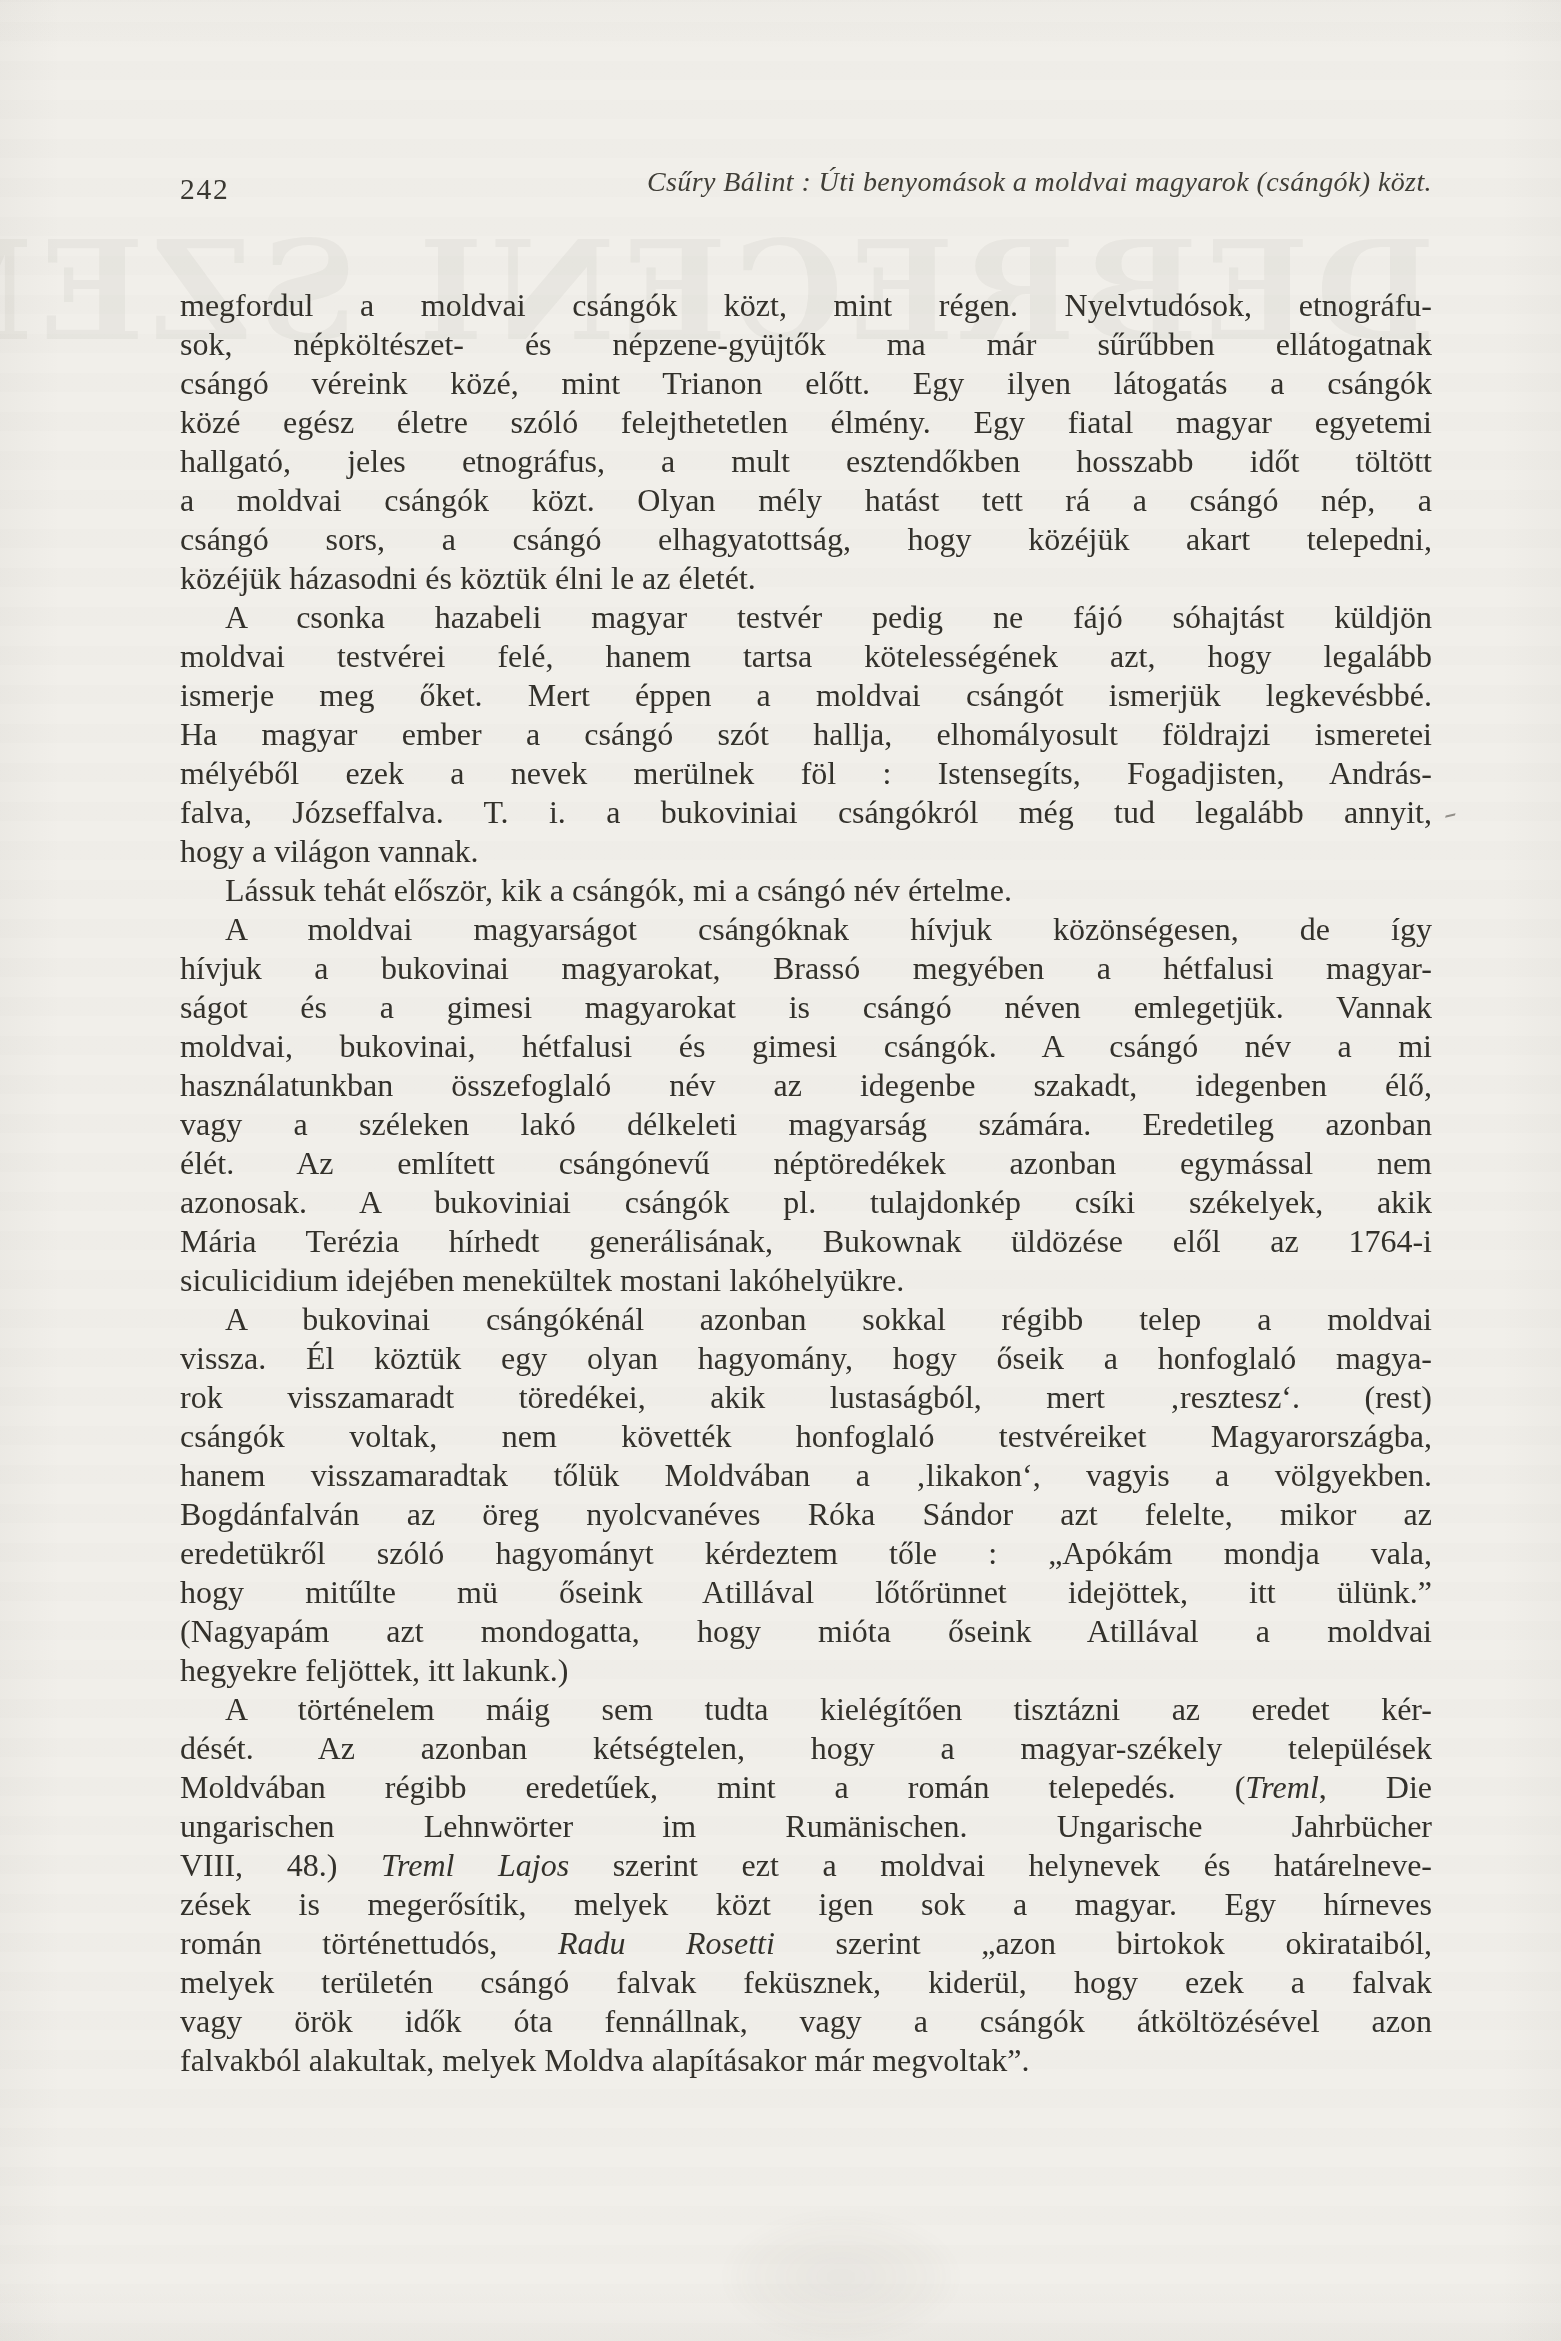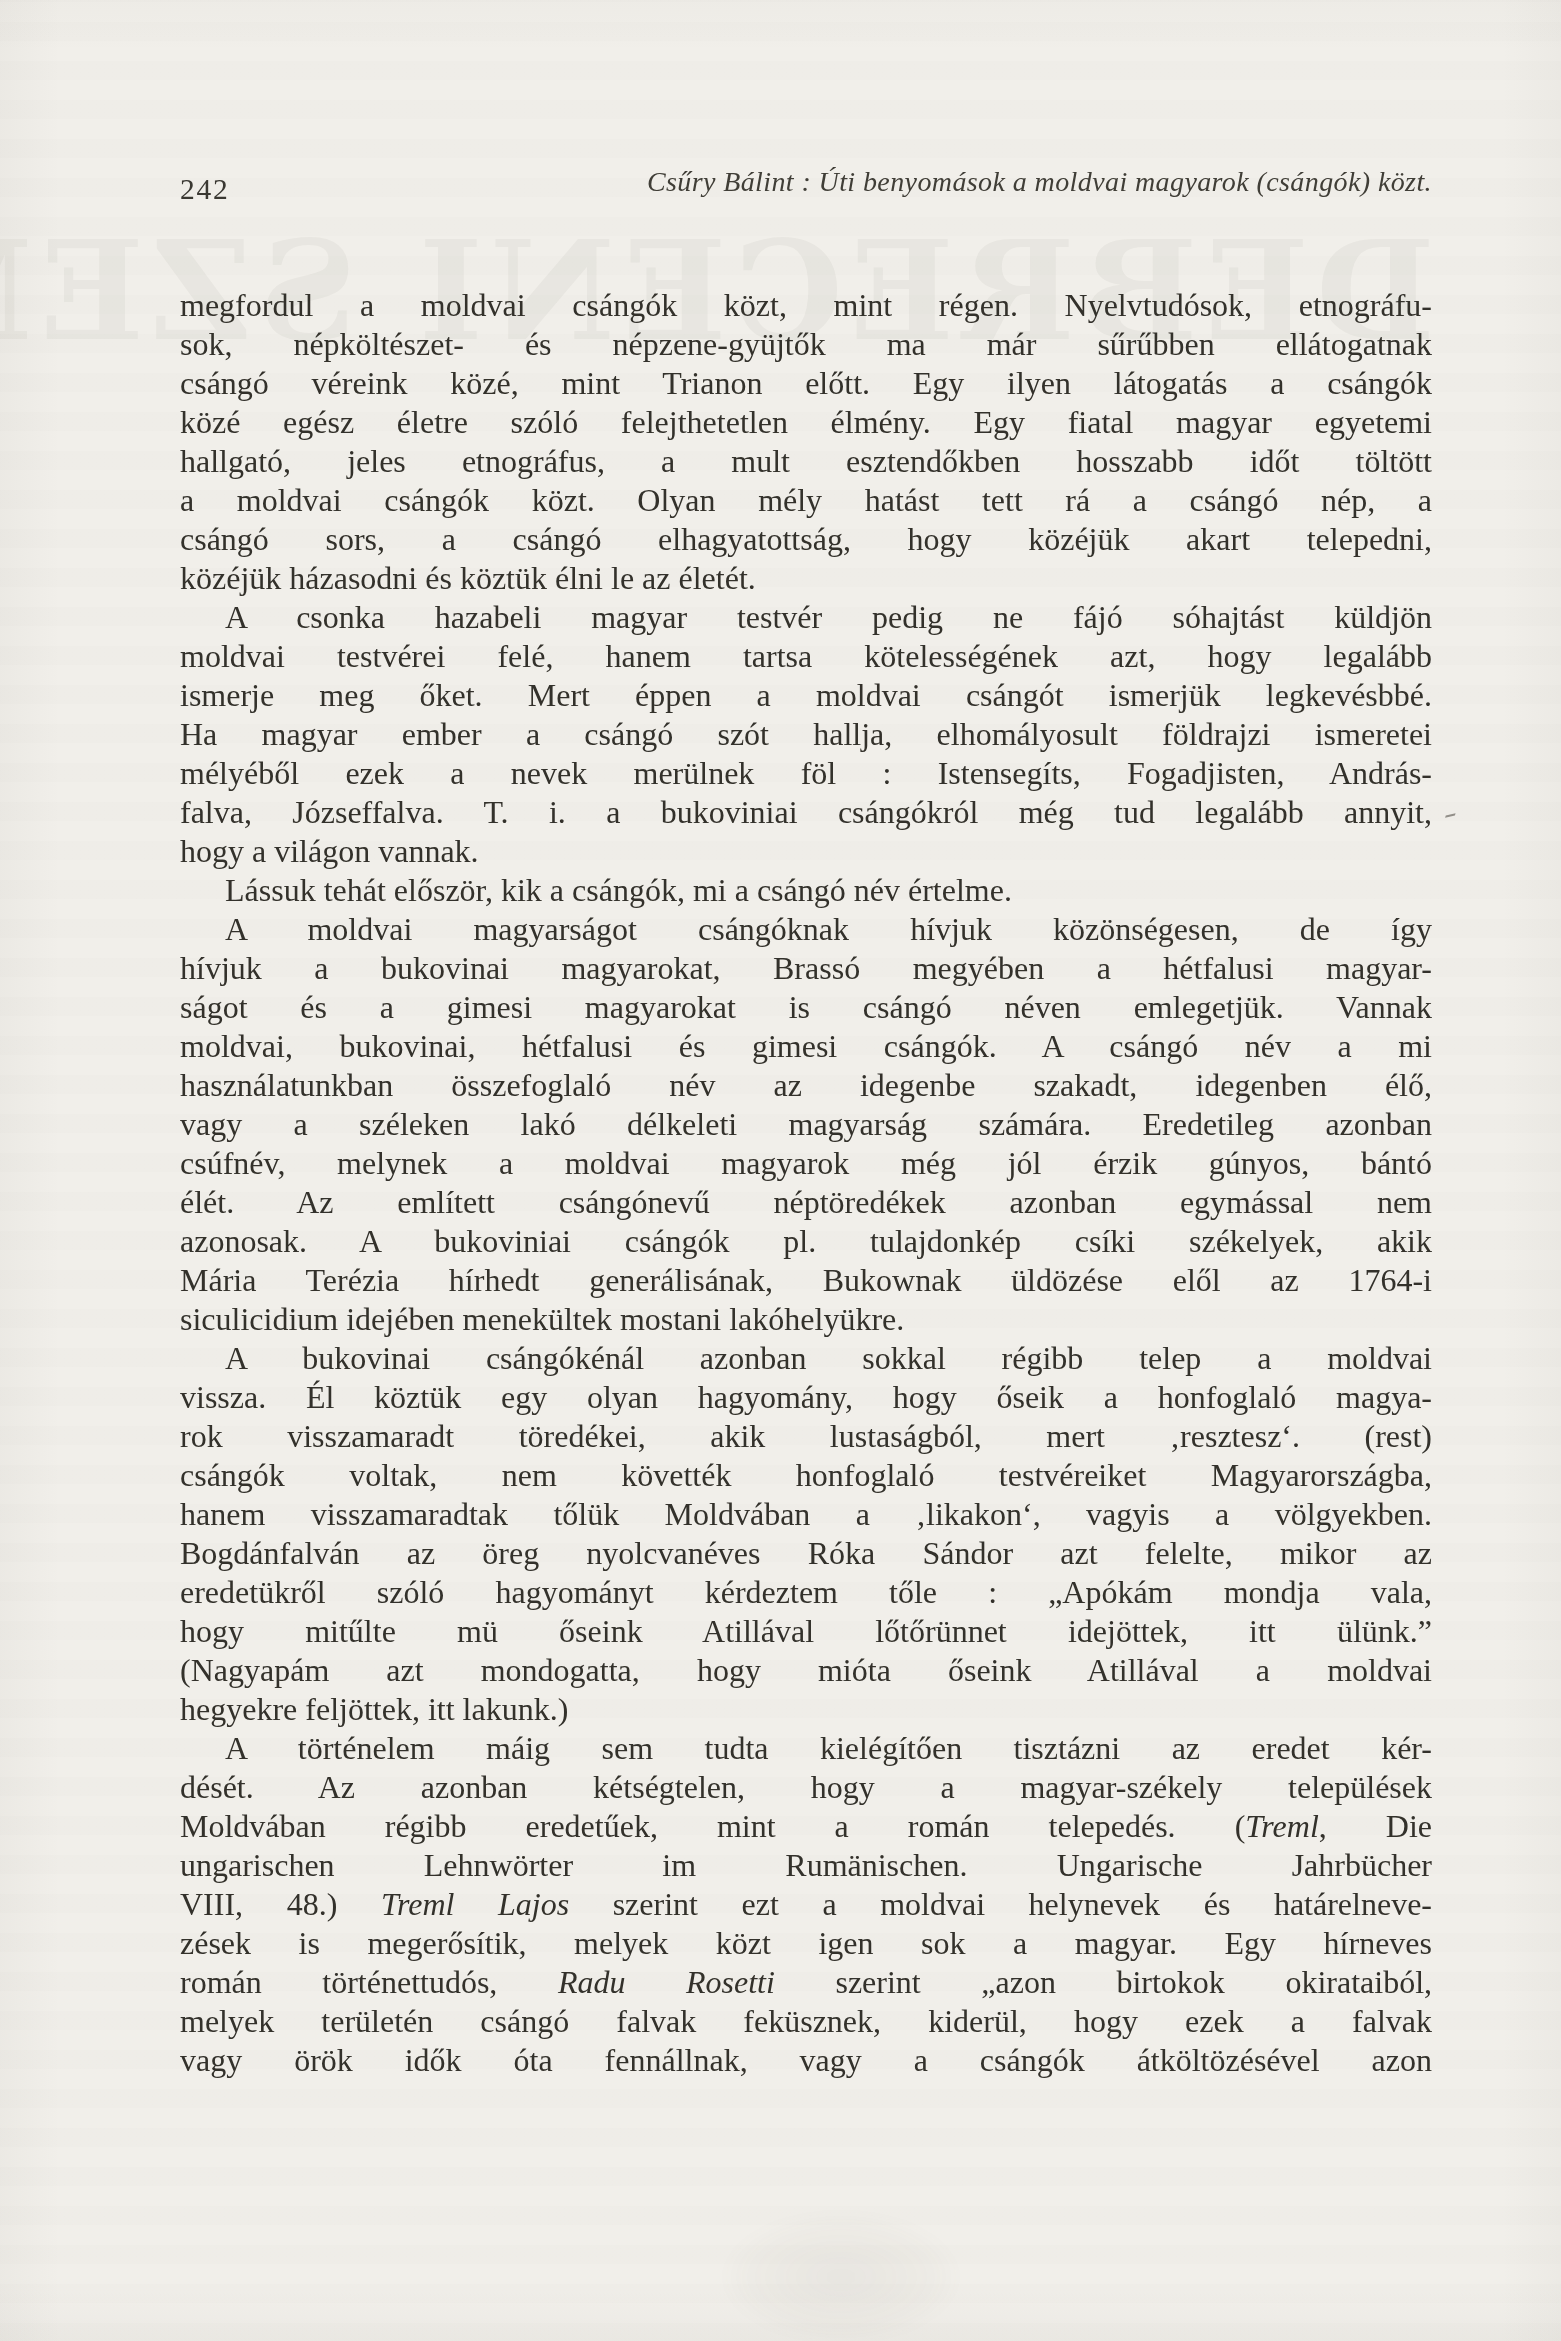--- a/index.html
+++ b/index.html
@@ -80,21 +80,20 @@
     <div class="line"><span>mélyéből ezek a nevek merülnek föl : Istensegíts, Fogadjisten, András-</span></div>
     <div class="line"><span>falva, Józseffalva. T. i. a bukoviniai csángókról még tud legalább annyit,</span></div>
     <div class="line para-end"><span>hogy a világon vannak.</span></div>
     <div class="line indent para-end"><span>Lássuk tehát először, kik a csángók, mi a csángó név értelme.</span></div>
     <div class="line indent"><span>A moldvai magyarságot csángóknak hívjuk közönségesen, de így</span></div>
     <div class="line"><span>hívjuk a bukovinai magyarokat, Brassó megyében a hétfalusi magyar-</span></div>
     <div class="line"><span>ságot és a gimesi magyarokat is csángó néven emlegetjük. Vannak</span></div>
     <div class="line"><span>moldvai, bukovinai, hétfalusi és gimesi csángók. A csángó név a mi</span></div>
     <div class="line"><span>használatunkban összefoglaló név az idegenbe szakadt, idegenben élő,</span></div>
     <div class="line"><span>vagy a széleken lakó délkeleti magyarság számára. Eredetileg azonban</span></div>
-    <div class="line"><span>csúfnév, melynek a moldvai magyarok még jól érzik gúnyos, bántó</span></div>
     <div class="line"><span>élét. Az említett csángónevű néptöredékek azonban egymással nem</span></div>
     <div class="line"><span>azonosak. A bukoviniai csángók pl. tulajdonkép csíki székelyek, akik</span></div>
     <div class="line"><span>Mária Terézia hírhedt generálisának, Bukownak üldözése elől az 1764-i</span></div>
     <div class="line para-end"><span>siculicidium idejében menekültek mostani lakóhelyükre.</span></div>
     <div class="line indent"><span>A bukovinai csángókénál azonban sokkal régibb telep a moldvai</span></div>
     <div class="line"><span>vissza. Él köztük egy olyan hagyomány, hogy őseik a honfoglaló magya-</span></div>
     <div class="line"><span>rok visszamaradt töredékei, akik lustaságból, mert ‚resztesz‘. (rest)</span></div>
     <div class="line"><span>csángók voltak, nem követték honfoglaló testvéreiket Magyarországba,</span></div>
     <div class="line"><span>hanem visszamaradtak tőlük Moldvában a ‚likakon‘, vagyis a völgyekben.</span></div>
     <div class="line"><span>Bogdánfalván az öreg nyolcvanéves Róka Sándor azt felelte, mikor az</span></div>
@@ -104,18 +103,19 @@
     <div class="line para-end"><span>hegyekre feljöttek, itt lakunk.)</span></div>
     <div class="line indent"><span>A történelem máig sem tudta kielégítően tisztázni az eredet kér-</span></div>
     <div class="line"><span>dését. Az azonban kétségtelen, hogy a magyar-székely települések</span></div>
     <div class="line"><span>Moldvában régibb eredetűek, mint a román telepedés. (</span><span class="it">Treml</span><span>, Die</span></div>
     <div class="line"><span>ungarischen Lehnwörter im Rumänischen. Ungarische Jahrbücher</span></div>
     <div class="line"><span>VIII, 48.) </span><span class="it">Treml Lajos</span><span> szerint ezt a moldvai helynevek és határelneve-</span></div>
     <div class="line"><span>zések is megerősítik, melyek közt igen sok a magyar. Egy hírneves</span></div>
     <div class="line"><span>román történettudós, </span><span class="it">Radu Rosetti</span><span> szerint „azon birtokok okirataiból,</span></div>
     <div class="line"><span>melyek területén csángó falvak feküsznek, kiderül, hogy ezek a falvak</span></div>
     <div class="line"><span>vagy örök idők óta fennállnak, vagy a csángók átköltözésével azon</span></div>
+    <div class="line para-end"><span>falvakból alakultak, melyek Moldva alapításakor már megvoltak”.</span></div>
   </div>
 
 <div class="margin-mark"></div>
 
 <div class="stamp-blob"></div>
 
 
 </body></html>

